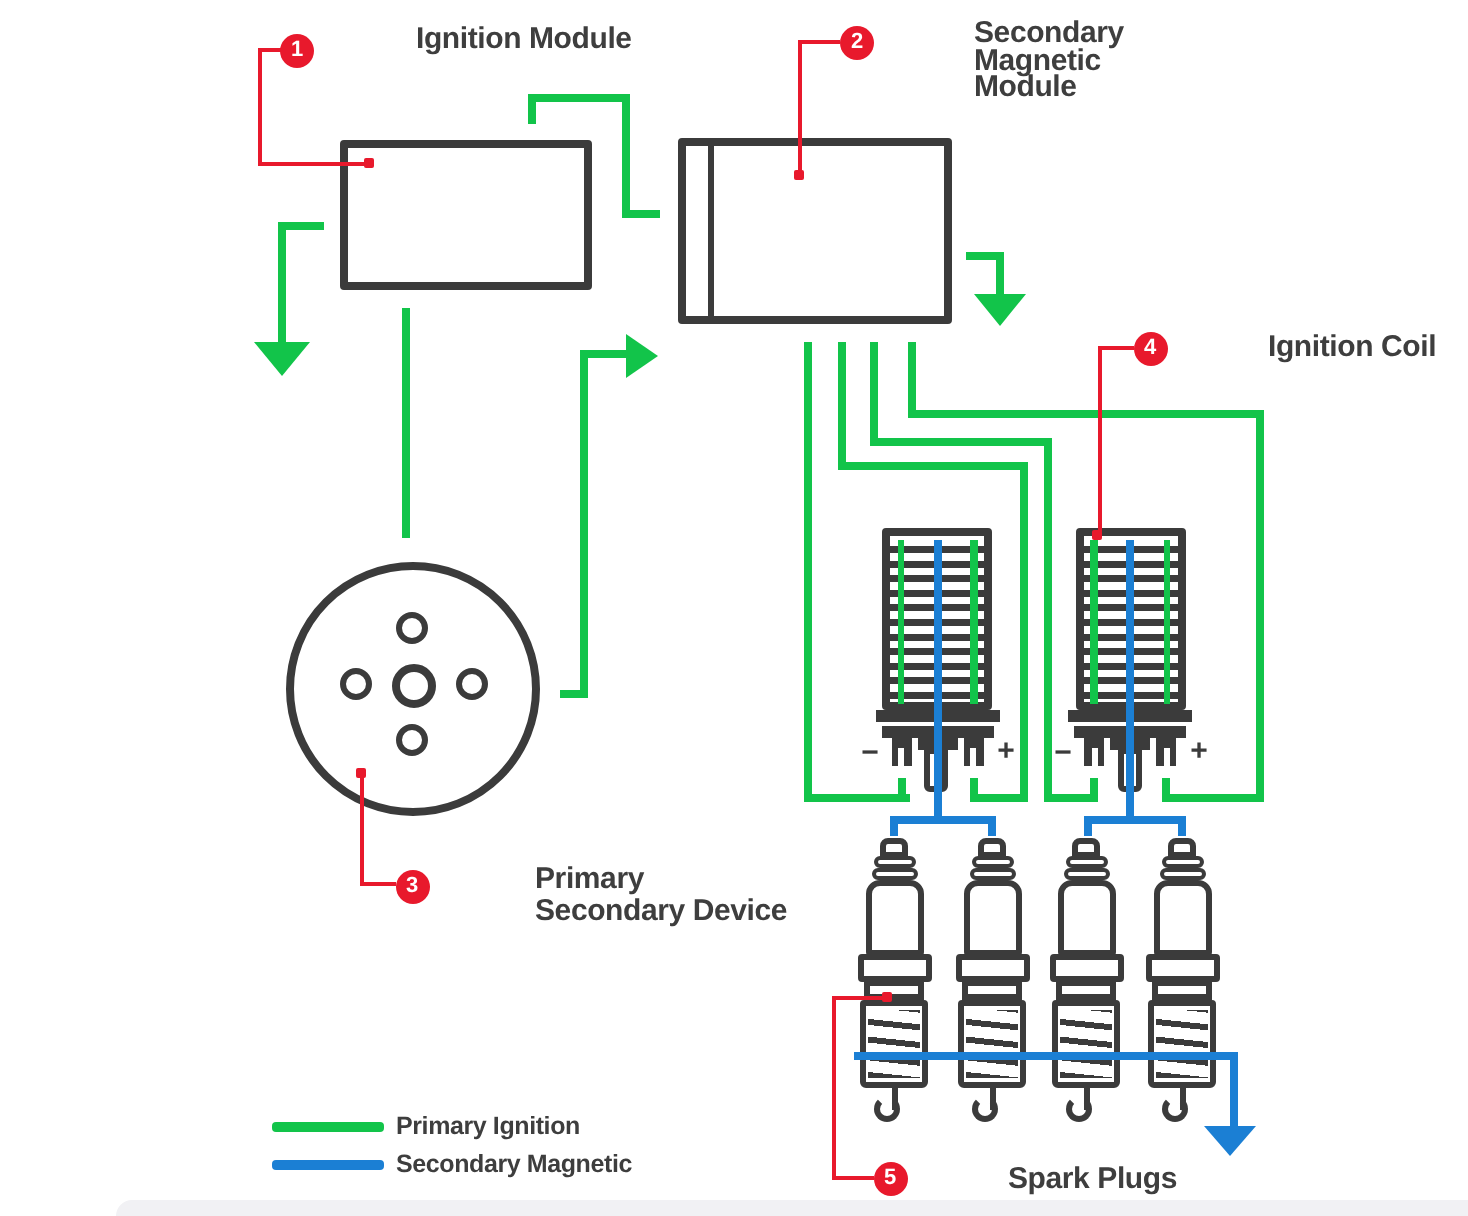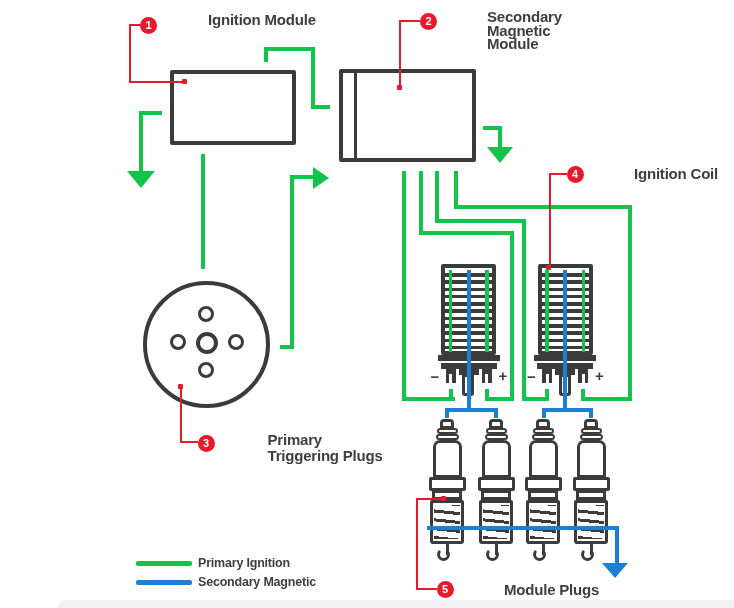--- a/index.html
+++ b/index.html
@@ -276,31 +276,31 @@
   <div class="badge" style="left:420px;top:13px;">2</div>
   <div class="lbl lh13" style="left:441px;top:10px;">
     <div>Secondary</div>
     <div>Magnetic</div>
     <div>Module</div>
   </div>
 
   <div class="badge" style="left:197.5px;top:435px;">3</div>
   <div class="lbl lh15" style="left:221.5px;top:432px;">
     <div>Primary</div>
-    <div>Triggering Plugs</div>
+    <div>Secondary Device</div>
   </div>
 
   <div class="badge" style="left:566.5px;top:165.5px;">4</div>
   <div class="lbl lh13" style="left:588px;top:167px;">
     <div>Ignition Coil</div>
   </div>
 
   <div class="badge" style="left:436.5px;top:581px;">5</div>
   <div class="lbl lh13" style="left:458px;top:583px;">
-    <div>Module Plugs</div>
+    <div>Spark Plugs</div>
   </div>
 
   <div>
     <span class="swatch" style="left:136px;top:561px;background:var(--green);"></span>
     <span class="legend-label" style="left:198px;top:556px;">Primary Ignition</span>
     <span class="swatch" style="left:136px;top:580px;background:var(--blue);"></span>
     <span class="legend-label" style="left:198px;top:575px;">Secondary Magnetic</span>
   </div>
 
   <div class="footer-strip"></div>

